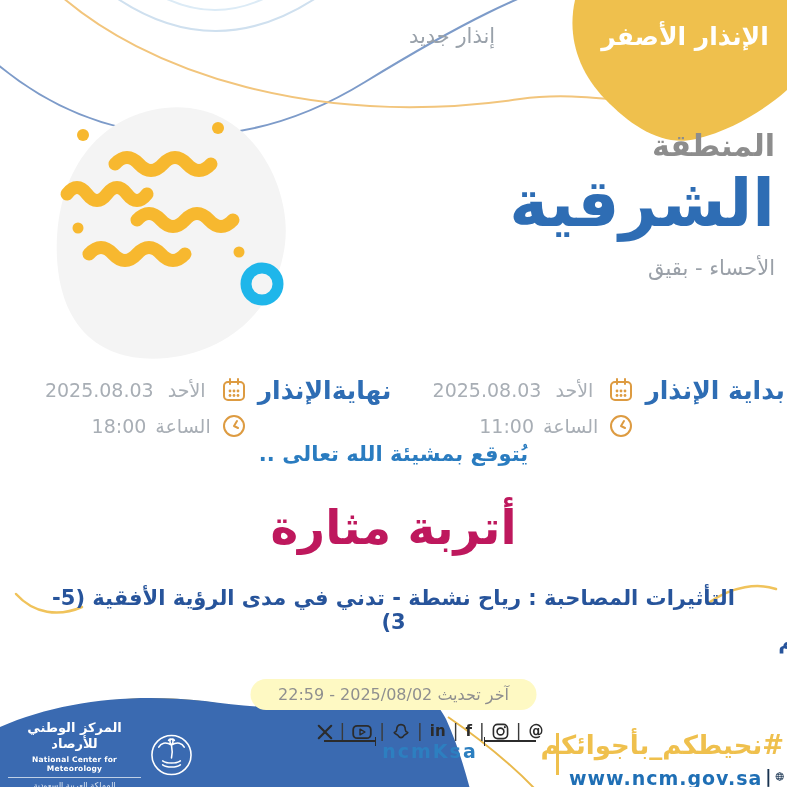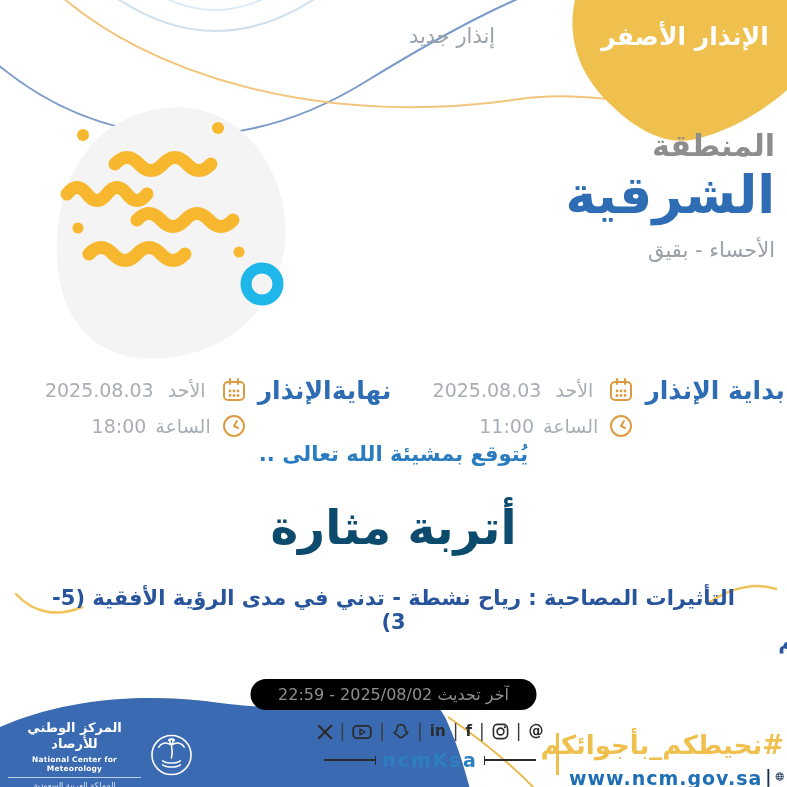--- a/index.html
+++ b/index.html
@@ -21,21 +21,21 @@
     position:absolute; top:24px; left:378px; width:148px; z-index:2;
     text-align:center; font-size:21px; color:#99a1aa;
   }
 
   
   .dust { position:absolute; top:100px; left:25px; z-index:1; }
 
   
   .region { position:absolute; top:128px; right:12px; width:400px; z-index:2; text-align:right; }
   .region-label { font-size:30px; font-weight:bold; color:#8d8d8d; }
-  .region-name  { font-size:52px; font-weight:bold; color:#2e6db4; line-height:1.25; }
+  .region-name  { font-size:66px; font-weight:bold; color:#2e6db4; line-height:1.25; }
   .region-areas { font-size:21px; color:#9aa0a8; margin-top:10px; }
 
   
   .times-row { position:absolute; top:376px; left:0; width:787px; z-index:2; display:flex; }
   .time-block { width:50%; display:flex; justify-content:flex-start; align-items:flex-start; }
   .time-block .title {
     font-size:25px; font-weight:bold; color:#2e6db4; line-height:30px; margin-left:10px;
   }
   .tb-start { padding-right:2px; }
   .tb-end   { padding-right:2px; }
@@ -45,55 +45,55 @@
   .time-line .lbl { font-size:19px; color:#a8aeb5; min-width:48px; text-align:center; }
   .time-line .val { font-size:19px; color:#a8aeb5; }
 
   
   .intro {
     position:absolute; top:442px; left:0; width:787px; z-index:2;
     text-align:center; font-size:21px; font-weight:bold; color:#2a7cc0;
   }
   .phenomenon {
     position:absolute; top:500px; left:0; width:787px; z-index:2;
-    text-align:center; font-size:47px; font-weight:bold; color:#0c4a6e;
+    text-align:center; font-size:47px; font-weight:bold; color:#be185d;
   }
   .impacts1 {
     position:absolute; top:586px; left:40px; width:707px; z-index:2;
     text-align:center; font-size:21px; font-weight:bold; color:#27549b;
   }
   .impacts2 {
     position:absolute; top:630px; left:0; width:787px; z-index:2;
     font-size:21px; font-weight:bold; color:#27549b;margin-left:20px;
   }
   .swish { position:absolute; z-index:1; }
   .swish-left  { top:586px; left:14px; }
   .swish-right { top:578px; left:708px; }
 
   
   .update-pill {
     position:absolute; top:679px; left:50%; transform:translateX(-50%); z-index:4;
-    background:#000000; border-radius:17px; padding:6px 28px;
+    background:#fef9c3; border-radius:17px; padding:6px 28px;
     font-size:16px; color:#8f8f8f; white-space:nowrap;
   }
 
   
   .footer { position:absolute; left:0; top:687px; width:787px; height:100px; z-index:3; }
   .footer-shapes { position:absolute; top:0; left:0; }
   .logo-wrap { position:absolute; top:33px; left:8px; width:186px; display:flex; align-items:center; gap:8px; }
   .logo-text { width:136px; text-align:center; color:#ffffff; }
   .logo-ar { font-size:13px; font-weight:bold; line-height:1.25; }
   .logo-en { font-size:7.5px; font-weight:bold; margin-top:2px; letter-spacing:0.2px; }
   .logo-country { font-size:8px; color:#dfe7f2; margin-top:4px; padding-top:3px; border-top:0.5px solid #bfd0e6; letter-spacing:0.5px; }
 
   .social-wrap { position:absolute; top:36px; left:292px; width:276px; text-align:center; }
   .social-row { display:flex; align-items:center; justify-content:center; gap:6px; color:#2b2b2b; }
   .social-row .sep { font-size:17px; color:#3a3a3a; line-height:1; padding:0 1px; }
   .social-row .glyph { font-weight:bold; font-size:15px; line-height:1; }
-  .handle-row { margin-top:9px; display:flex; align-items:center; justify-content:center; gap:6px; }
+  .handle-row { display:flex; justify-content:center; gap:6px; }
   .handle { font-size:19px; font-weight:bold; color:#2d7fc0; letter-spacing:2px; }
   .h-line { width:52px; height:1.6px; background:#2b2b2b; position:relative; }
   .h-line::after { content:""; position:absolute; top:-3.5px; width:1.6px; height:9px; background:#2b2b2b; }
   .h-line.left::after  { right:0; }
   .h-line.right::after { left:0; }
 
   .v-divider { position:absolute; top:46px; left:556px; width:2.5px; height:42px; background:#efc04d; }
 
   .contact-wrap { position:absolute; top:27px; right:3px; width:215px; text-align:right; }
   .hashtag { font-size:26px; font-weight:bold; color:#efc04d;margin-top:16px; }

